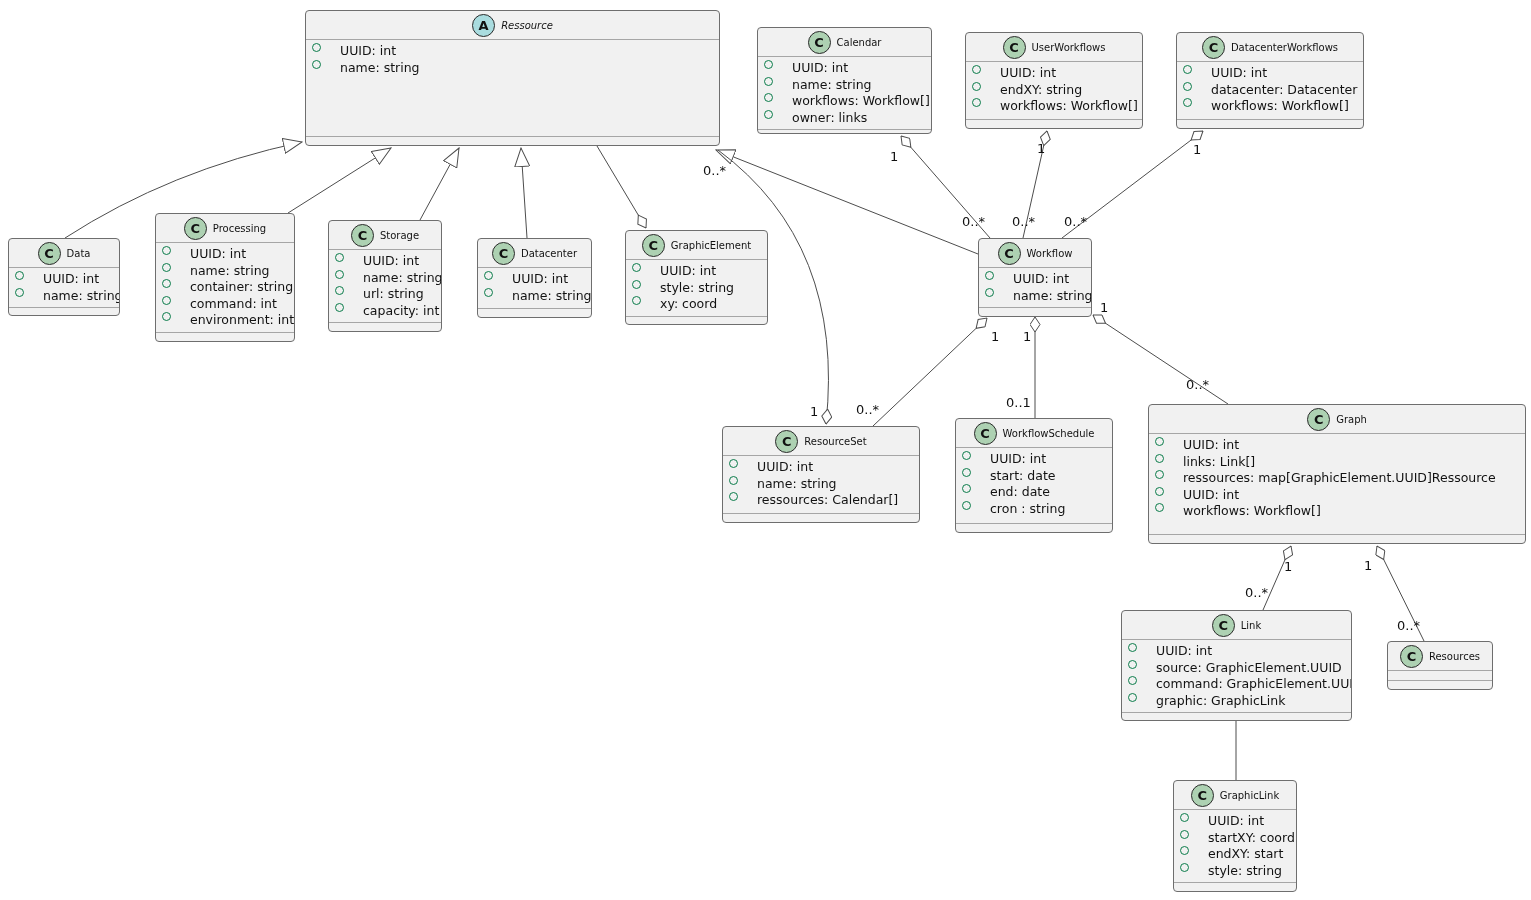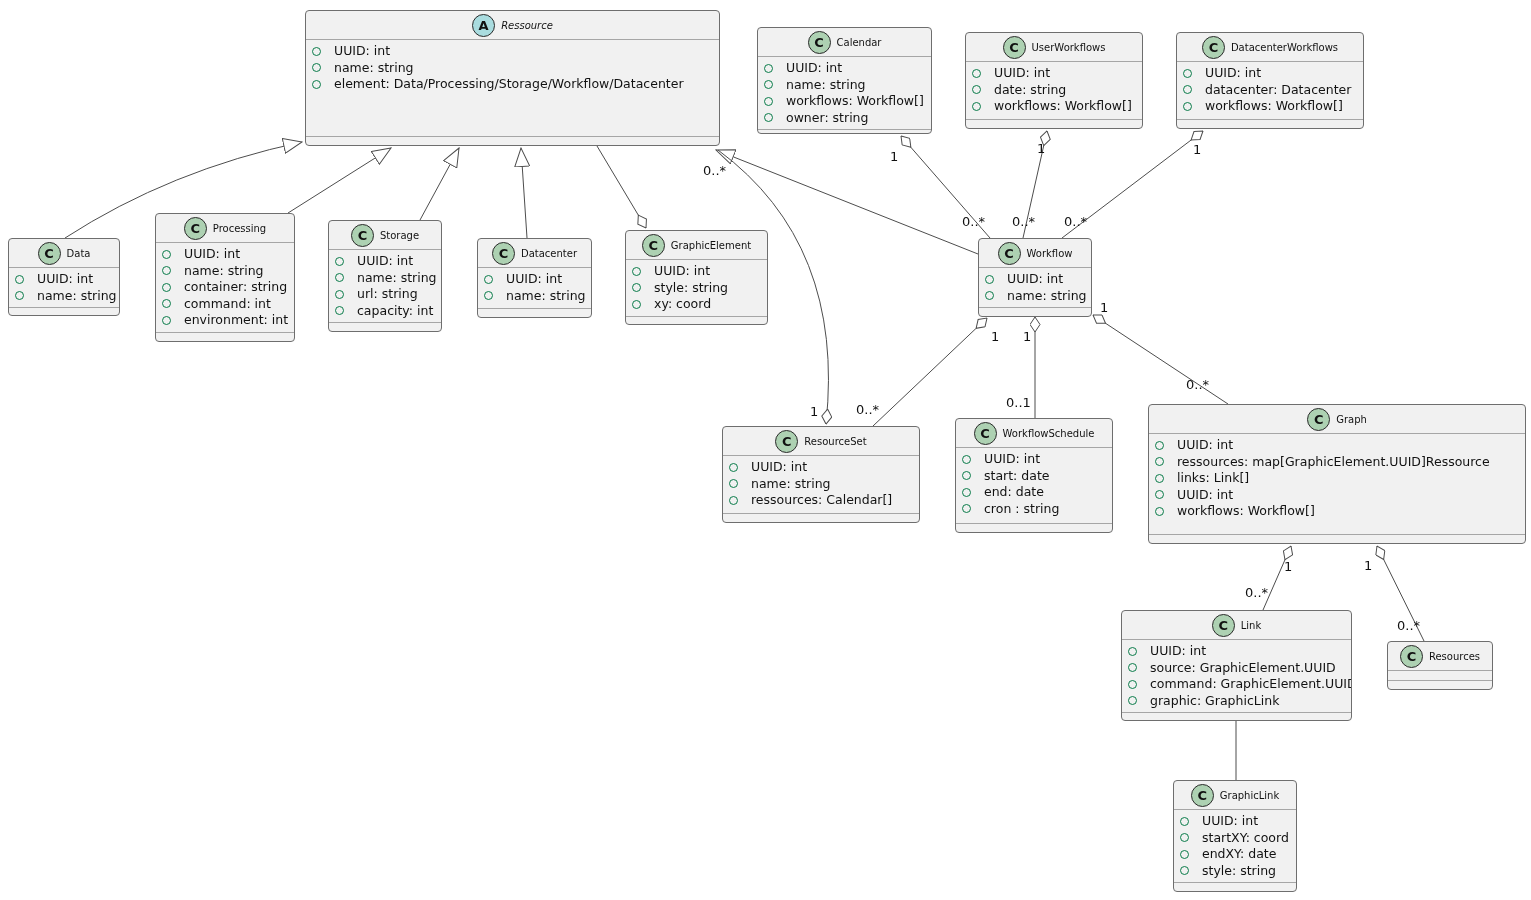--- a/index.html
+++ b/index.html
@@ -65,22 +65,22 @@
   .uml-class.kind-class .uml-icon{background:var(--class-icon,#ADD1B2);}
   .uml-class.kind-abstract .uml-icon{background:var(--abstract-icon,#A9DCDF);}
   .uml-name{font-size:10px;white-space:nowrap;}
   .uml-class.kind-abstract .uml-name{font-style:italic;}
   .uml-attrs{
     padding:3px 8px 3px 6px;
     flex:1 1 auto;
   }
   .uml-attr{
     display:flex;
-    align-items:center;
-    gap:13px;
+    align-items:flex-start;
+    gap:19px;
     font-size:12.5px;
     line-height:16.5px;
     white-space:nowrap;
   }
   .field-bullet{
     width:7px;height:7px;
     border:1px solid var(--field-circle,#0B7C4A);
     border-radius:50%;
     flex:0 0 auto;
     background:transparent;
@@ -151,24 +151,20 @@
         </div>
         <div class="uml-attrs">
           <div class="uml-attr">
             <span class="field-bullet"></span>
             <span>UUID: int</span>
           </div>
           <div class="uml-attr">
             <span class="field-bullet"></span>
             <span>name: string</span>
           </div>
-          <div class="uml-attr">
-            <span class="field-bullet"></span>
-            <span>element: Data/Processing/Storage/Workflow/Datacenter</span>
-          </div>
         </div>
         <div class="uml-methods"></div>
       </div>
       <div class="uml-class kind-class" style="left: 757px; top: 27px; width: 175px; height: 107px;">
         <div class="uml-title">
           <span class="uml-icon">C</span>
           <span class="uml-name">Calendar</span>
         </div>
         <div class="uml-attrs">
           <div class="uml-attr">
@@ -178,38 +174,38 @@
           <div class="uml-attr">
             <span class="field-bullet"></span>
             <span>name: string</span>
           </div>
           <div class="uml-attr">
             <span class="field-bullet"></span>
             <span>workflows: Workflow[]</span>
           </div>
           <div class="uml-attr">
             <span class="field-bullet"></span>
-            <span>owner: string</span>
+            <span>owner: links</span>
           </div>
         </div>
         <div class="uml-methods"></div>
       </div>
       <div class="uml-class kind-class" style="left: 965px; top: 32px; width: 178px; height: 97px;">
         <div class="uml-title">
           <span class="uml-icon">C</span>
           <span class="uml-name">UserWorkflows</span>
         </div>
         <div class="uml-attrs">
           <div class="uml-attr">
             <span class="field-bullet"></span>
             <span>UUID: int</span>
           </div>
           <div class="uml-attr">
             <span class="field-bullet"></span>
-            <span>date: string</span>
+            <span>endXY: string</span>
           </div>
           <div class="uml-attr">
             <span class="field-bullet"></span>
             <span>workflows: Workflow[]</span>
           </div>
         </div>
         <div class="uml-methods"></div>
       </div>
       <div class="uml-class kind-class" style="left: 1176px; top: 32px; width: 188px; height: 97px;">
         <div class="uml-title">
@@ -409,28 +405,28 @@
           <span class="uml-icon">C</span>
           <span class="uml-name">Graph</span>
         </div>
         <div class="uml-attrs">
           <div class="uml-attr">
             <span class="field-bullet"></span>
             <span>UUID: int</span>
           </div>
           <div class="uml-attr">
             <span class="field-bullet"></span>
+            <span>links: Link[]</span>
+          </div>
+          <div class="uml-attr">
+            <span class="field-bullet"></span>
             <span>ressources: map[GraphicElement.UUID]Ressource</span>
           </div>
           <div class="uml-attr">
             <span class="field-bullet"></span>
-            <span>links: Link[]</span>
-          </div>
-          <div class="uml-attr">
-            <span class="field-bullet"></span>
             <span>UUID: int</span>
           </div>
           <div class="uml-attr">
             <span class="field-bullet"></span>
             <span>workflows: Workflow[]</span>
           </div>
         </div>
         <div class="uml-methods"></div>
       </div>
       <div class="uml-class kind-class" style="left: 1121px; top: 610px; width: 231px; height: 111px;">
@@ -475,21 +471,21 @@
           <div class="uml-attr">
             <span class="field-bullet"></span>
             <span>UUID: int</span>
           </div>
           <div class="uml-attr">
             <span class="field-bullet"></span>
             <span>startXY: coord</span>
           </div>
           <div class="uml-attr">
             <span class="field-bullet"></span>
-            <span>endXY: date</span>
+            <span>endXY: start</span>
           </div>
           <div class="uml-attr">
             <span class="field-bullet"></span>
             <span>style: string</span>
           </div>
         </div>
         <div class="uml-methods"></div>
       </div>
     </div>
 </div>

